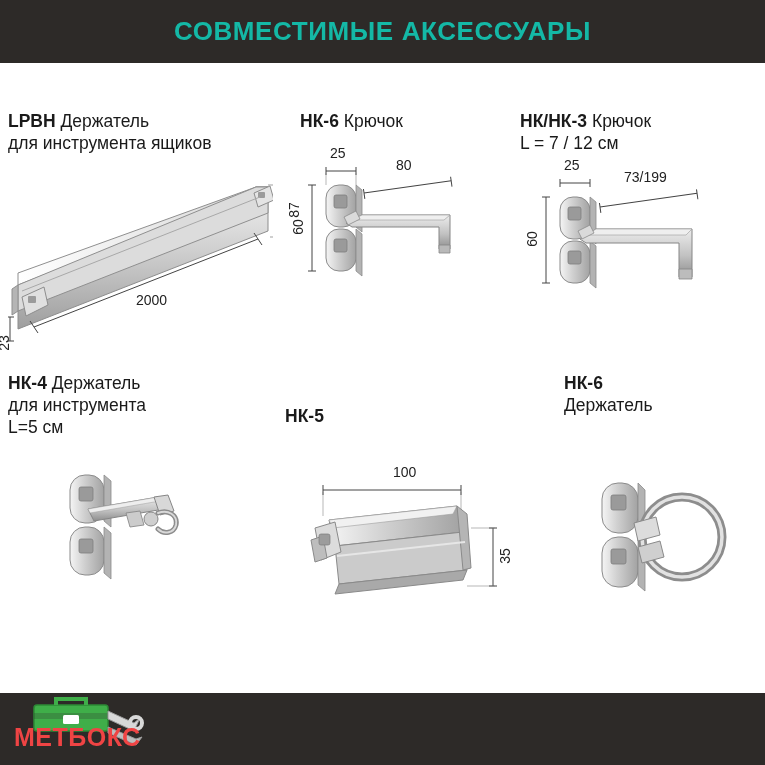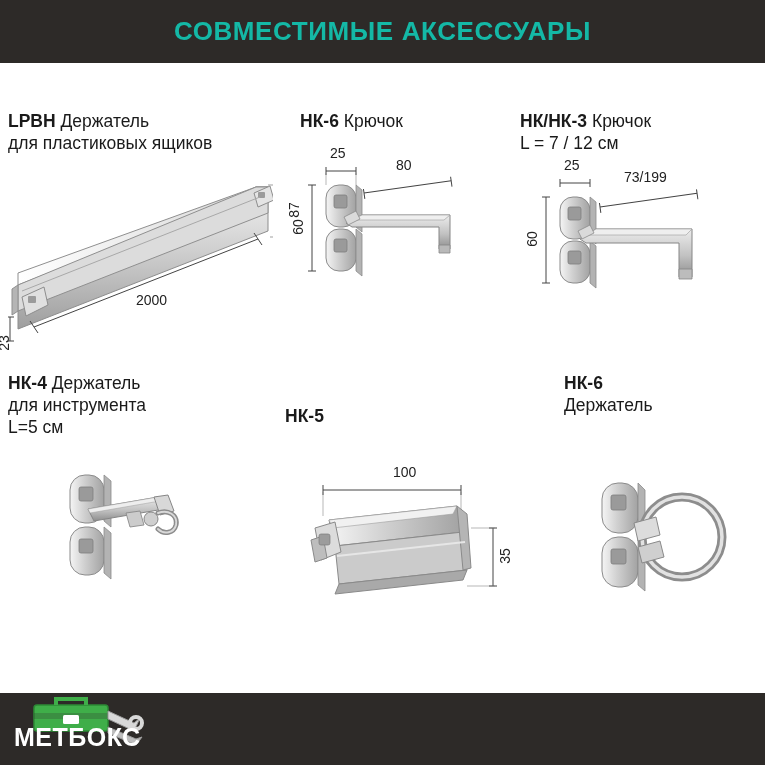--- a/index.html
+++ b/index.html
@@ -95,39 +95,39 @@
     top: 4px;
     width: 160px;
     height: 64px;
   }
   .logo-text {
     position: absolute;
     left: 14px;
     top: 30px;
     font-size: 25px;
     font-weight: bold;
-    color: #ffffff;
+    color: #ef4444;
     letter-spacing: 0.5px;
     font-family: "Liberation Sans", sans-serif;
   }
 </style>
 </head>
 <body>
 
 <div class="header">
   <div class="header-title">СОВМЕСТИМЫЕ АКСЕССУАРЫ</div>
 </div>
 
 <div class="content">
 
   <div class="cell" style="left:8px; top:48px; width:265px; height:280px;">
     <div class="caption">
       <span class="code">LPBH</span>
       <span>Держатель</span>
-      <span class="sub">для пластиковых ящиков</span>
+      <span class="sub">для инструмента ящиков</span>
     </div>
 
     <div class="figure" style="height:200px; margin-top:14px;">
       <svg width="265" height="200" viewBox="0 0 265 200">
         <defs>
           <linearGradient id="railg" x1="0" y1="0" x2="0" y2="1">
             <stop offset="0%" stop-color="#f2f2f2"></stop>
             <stop offset="45%" stop-color="#cfcfcf"></stop>
             <stop offset="100%" stop-color="#9e9e9e"></stop>
           </linearGradient>

